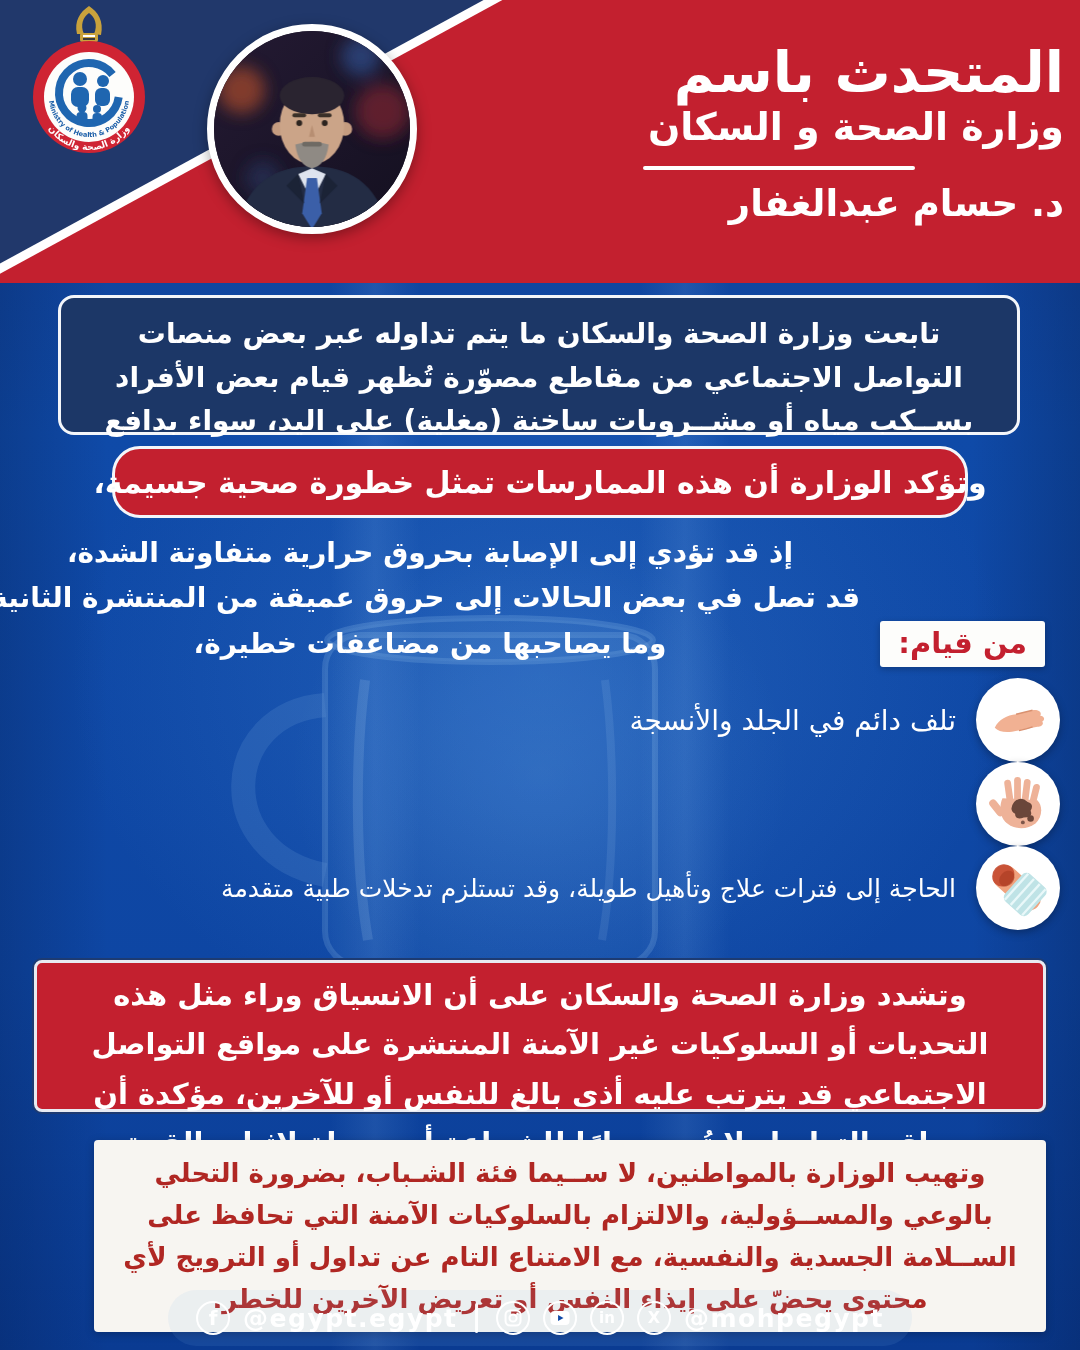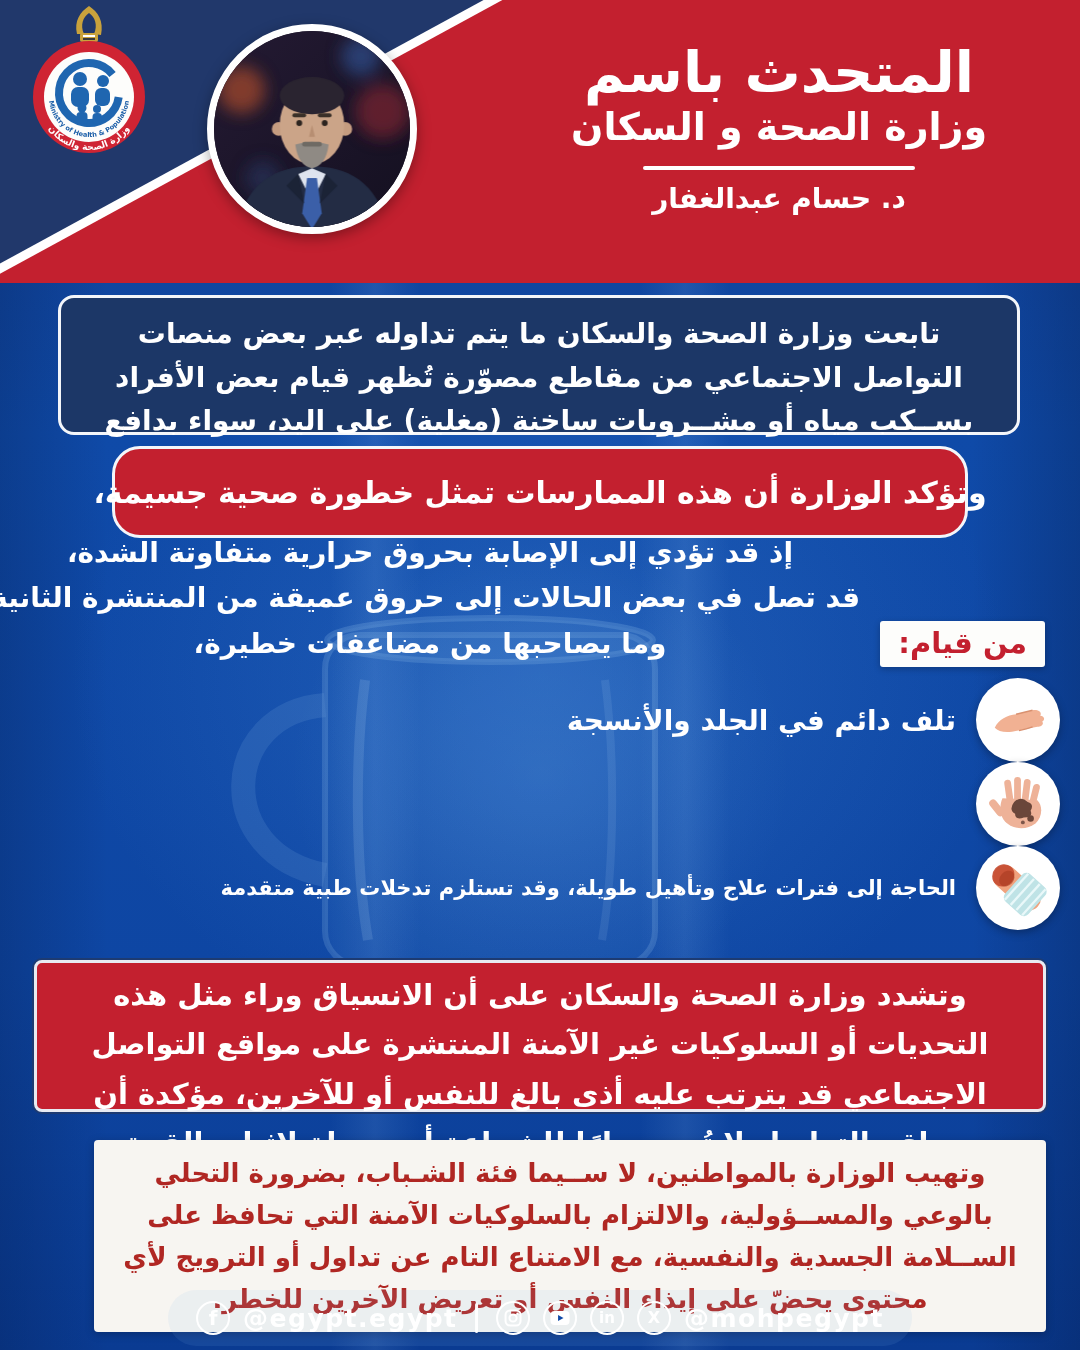--- a/index.html
+++ b/index.html
@@ -13,58 +13,58 @@
   }
   
   .header{position:absolute;left:0;top:0;width:1080px;height:283px;z-index:5;}
   .header svg.diag{position:absolute;left:0;top:0;}
   .logo{position:absolute;left:14px;top:2px;width:150px;height:160px;}
   .photo{
     position:absolute;left:207px;top:24px;width:196px;height:196px;
     border-radius:50%;border:7px solid #fff;overflow:hidden;background:#191327;
     box-shadow:0 4px 14px rgba(0,0,0,.35);
   }
-  .header-title{position:absolute;top:40px;right:16px;width:570px;text-align:center;color:#fff;direction:rtl;}
+  .header-title{position:absolute;top:40px;right:16px;width:570px;text-align:right;color:#fff;direction:rtl;}
   .title-l1{font-size:56px;font-weight:800;line-height:1.18;}
   .title-l2{font-size:38px;font-weight:800;line-height:1.15;}
   .title-sep{width:272px;height:4px;background:#fff;border-radius:2px;margin:16px auto 12px;}
-  .speaker{font-size:28px;font-weight:800;}
+  .speaker{font-size:37px;font-weight:800;}
   
   .glow{position:absolute;left:290px;top:540px;width:500px;height:470px;border-radius:40px;
     background:radial-gradient(closest-side, rgba(130,195,250,.16), rgba(130,195,250,0));}
   .mug{position:absolute;left:150px;top:585px;opacity:.5;}
   .streak{position:absolute;top:283px;bottom:0;width:90px;
     background:linear-gradient(90deg,transparent,rgba(150,200,250,.12),transparent);}
   
   .intro-box{
     position:absolute;left:58px;top:295px;width:962px;height:140px;box-sizing:border-box;
     background:#1c3767;border:3px solid #f4f6fa;border-radius:16px;
     color:#fff;font-weight:700;font-size:28px;line-height:1.56;text-align:center;direction:rtl;
     padding:14px 26px;
   }
   .warning-banner{
-    position:absolute;left:112px;top:446px;width:856px;height:92px;box-sizing:border-box;
+    position:absolute;left:112px;top:446px;width:856px;height:72px;box-sizing:border-box;
     background:#c3202f;border:3px solid #f4f6fa;border-radius:28px;
     display:flex;align-items:center;justify-content:center;
     color:#fff;font-weight:800;font-size:30px;direction:rtl;white-space:nowrap;
   }
   .risks{position:absolute;left:0;top:530px;width:860px;text-align:center;color:#fff;direction:rtl;}
   .risk-line{font-size:28px;font-weight:700;line-height:1.62;white-space:nowrap;}
   .among-label{
     position:absolute;right:35px;top:621px;background:#fdfdfb;color:#c3202f;
     font-size:29px;font-weight:800;padding:5px 18px 7px;border-radius:3px;direction:rtl;
     box-shadow:0 2px 6px rgba(0,0,0,.25);
   }
   .item{position:absolute;right:20px;display:flex;align-items:center;gap:20px;direction:rtl;}
   .item-icon-circle{
     width:84px;height:84px;border-radius:50%;background:#fff;flex:0 0 auto;
     display:flex;align-items:center;justify-content:center;box-shadow:0 3px 8px rgba(0,0,0,.3);
   }
-  .item-label{color:#fff;font-weight:700;font-size:28px;white-space:nowrap;text-align:center;}
-  .item-label.small{font-size:21px;margin-left:15px;}
+  .item-label{color:#fff;font-weight:400;font-size:28px;white-space:nowrap;text-align:center;}
+  .item-label.small{font-size:25px;margin-left:15px;}
   .emphasis-box{
     position:absolute;left:34px;top:960px;width:1012px;height:152px;box-sizing:border-box;
     background:#c3202f;border:3px solid #e8ebf2;border-radius:8px;box-shadow:0 0 0 2px #1d3b72;
     color:#fff;font-weight:800;font-size:29px;line-height:1.7;text-align:center;direction:rtl;
     padding:8px 24px;
   }
   .appeal-box{
     position:absolute;left:94px;top:1140px;width:952px;box-sizing:border-box;
     background:#f7f5f1;border-radius:4px;color:#b02723;
     font-weight:800;font-size:26px;line-height:1.62;text-align:center;direction:rtl;

